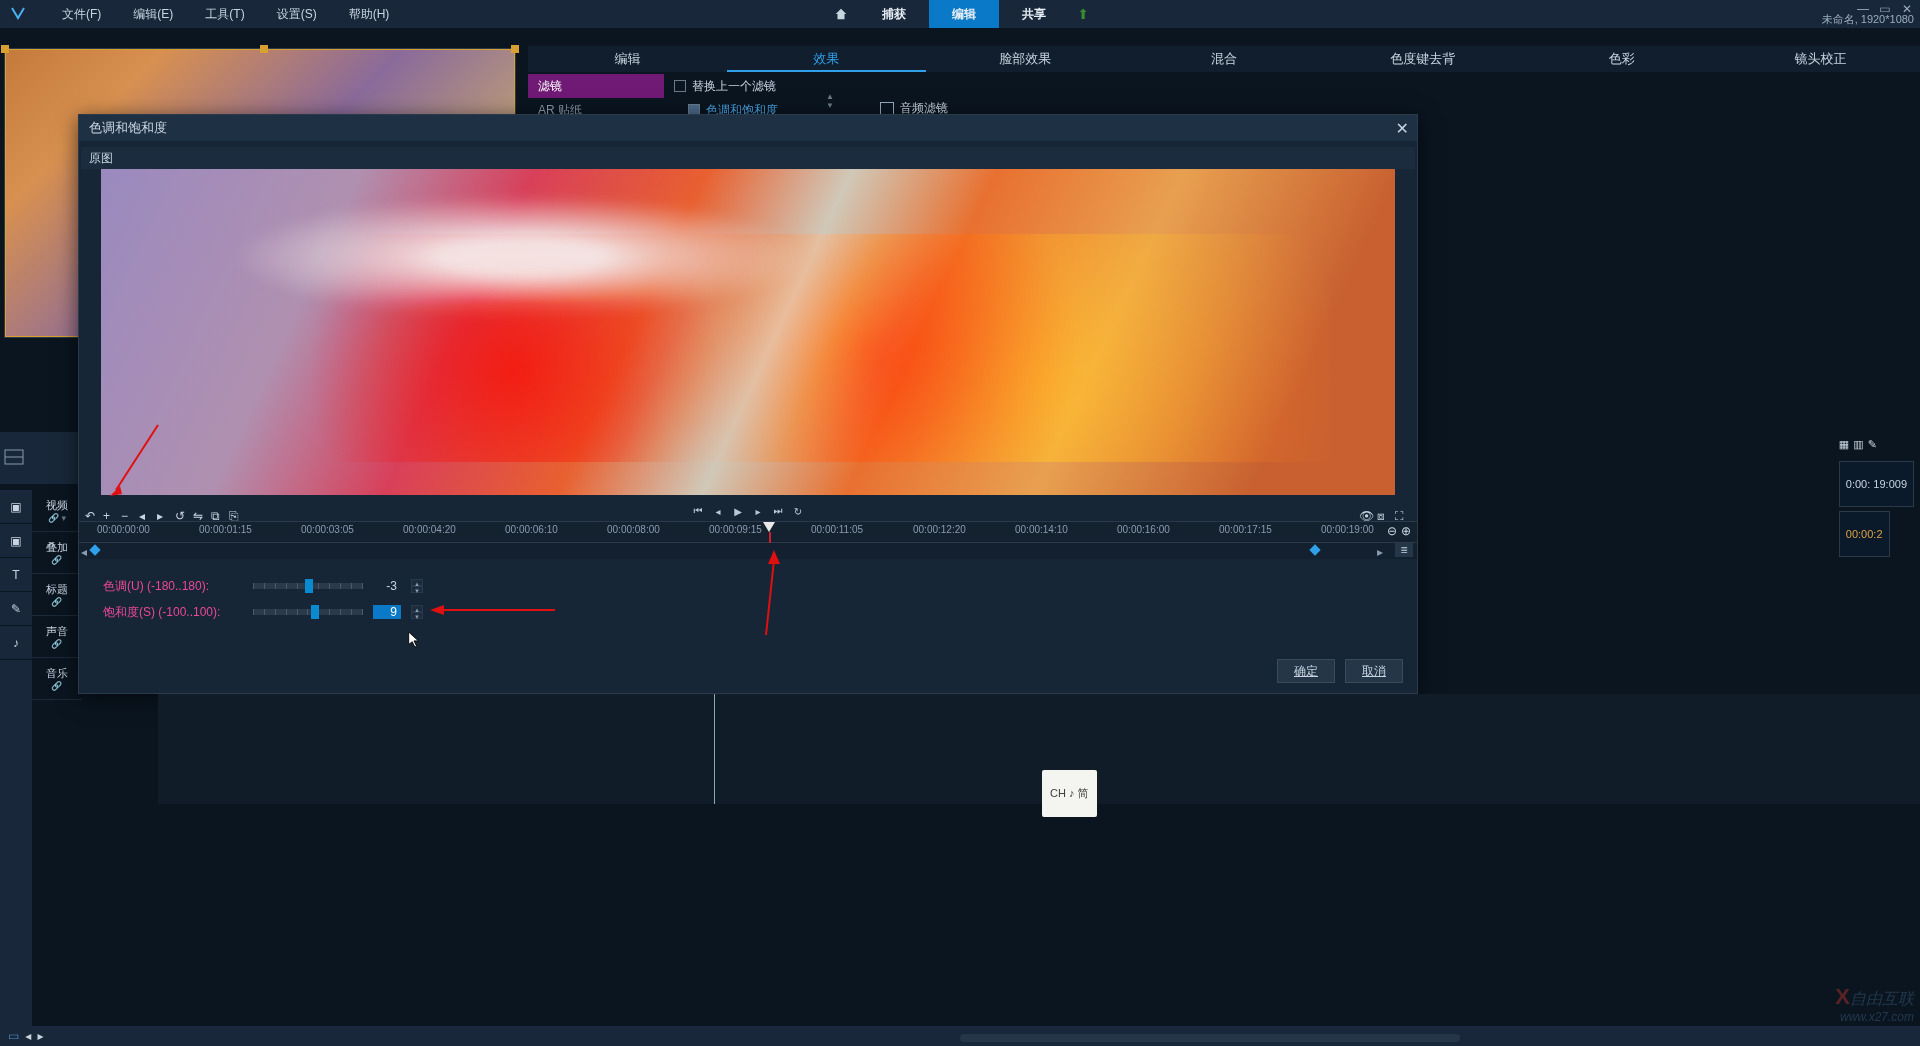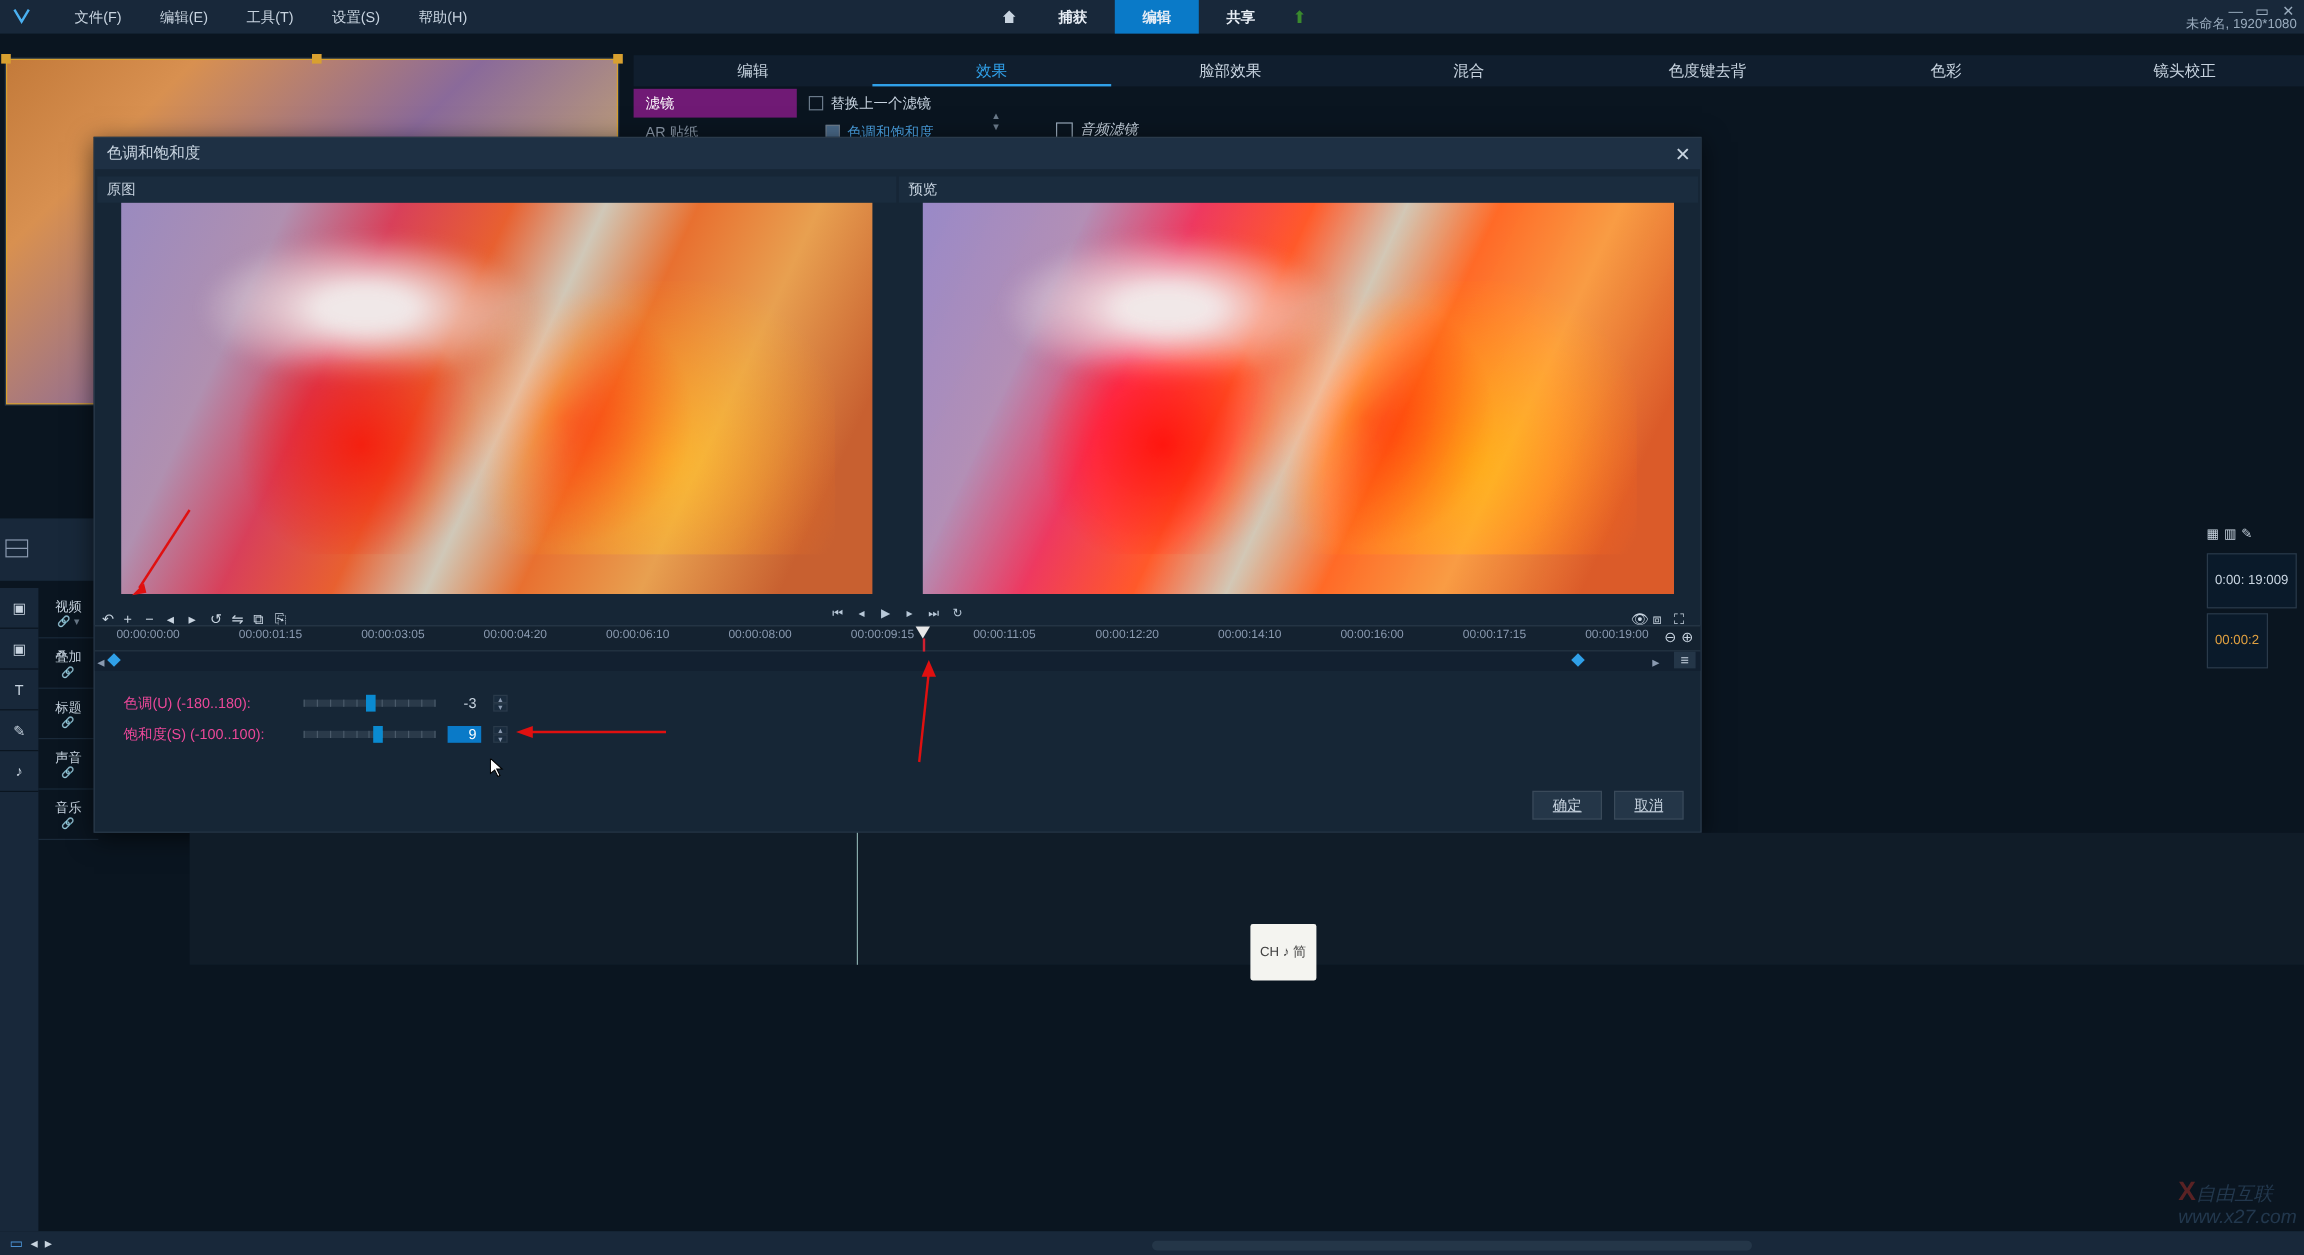--- a/index.html
+++ b/index.html
@@ -24,21 +24,21 @@
 .tabrow .tab.active { color:#30a0e8; border-bottom:2px solid #30a0e8; }
 
 
 .subpanel { position:absolute; left:528px; top:74px; width:340px; display:flex; flex-direction:column; }
 .subpanel .row { height:24px; display:flex; align-items:center; }
 .subpanel .sidefilter { width:136px; background:#701a75; color:#fff; padding-left:10px; line-height:24px; }
 .subpanel .sidear { width:150px; color:#8a98a8; padding-left:10px; line-height:24px; }
 .subpanel .opt { display:flex; align-items:center; gap:6px; padding-left:10px; }
 .subpanel .chk { width:12px; height:12px; border:1px solid #6a7a8a; }
 .subpanel .link { color:#4aa0e0; }
-.audiofilter { position:absolute; left:880px; top:100px; display:flex; align-items:center; gap:6px; color:#c8d4e0;font-style:italic; }
+.audiofilter { position:absolute; left:880px; top:100px; display:flex; align-items:center; gap:6px; color:#c8d4e0; }
 .audiofilter .ico { width:14px;height:14px;border:1px solid #9ab;}
 .scrollarrow { position:absolute; left:826px; top:92px; display:flex; flex-direction:column; }
 
 
 .leftthumb { position:absolute; left:4px; top:48px; width:512px; height:290px; background:linear-gradient(135deg,#c37a3a 0%,#d89050 20%,#8a6a9a 50%,#c8a870 80%,#b87040 100%); border:1px solid #2a3a4a; }
 .leftthumb::after { content:""; position:absolute; inset:0; border:1px solid #d8a030; pointer-events:none; }
 .leftthumb .handle { position:absolute; width:8px; height:8px; background:#d8a030; }
 
 
 .lefttool { position:absolute; left:0; top:434px; bottom:20px; width:32px; background:#18283a; display:flex; flex-direction:column; }
@@ -240,24 +240,20 @@
 <div class="dialog">
   <div class="titlebar">
     <span>色调和饱和度</span>
   </div>
   <div class="closebtn">✕</div>
 
   <div class="previews">
     <div class="prevcol">
       <div class="prevlabel">原图</div>
       <div class="previmg"></div>
-    </div>
-    <div class="prevcol">
-      <div class="prevlabel">预览</div>
-      <div class="previmg" style="filter:saturate(1.18) hue-rotate(-3deg)"></div>
     </div>
   </div>
 
   <div class="leftbtns">
     <span class="tb">↶</span>
     <span class="tb">+</span>
     <span class="tb">−</span>
     <span class="tb">◂</span>
     <span class="tb">▸</span>
     <span class="tb">↺</span>
@@ -397,14 +393,14 @@
 <div class="chbadge">CH ♪ 简</div>
 
 <div class="bottombar">
   <span style="color:#4a90d0">▭</span>
   <span>◂</span>
   <span>▸</span>
   <div class="scrollstub"></div>
 </div>
 
 <div class="watermark">
-  <span class="x">X</span><span>自由互联</span><div style="font-size:16px;text-align:left">www.x27.com</div>
+  <span class="x">X</span><span>自由互联</span><div style="font-size:12px;text-align:right">www.x27.com</div>
 </div>
 
 </body></html>

